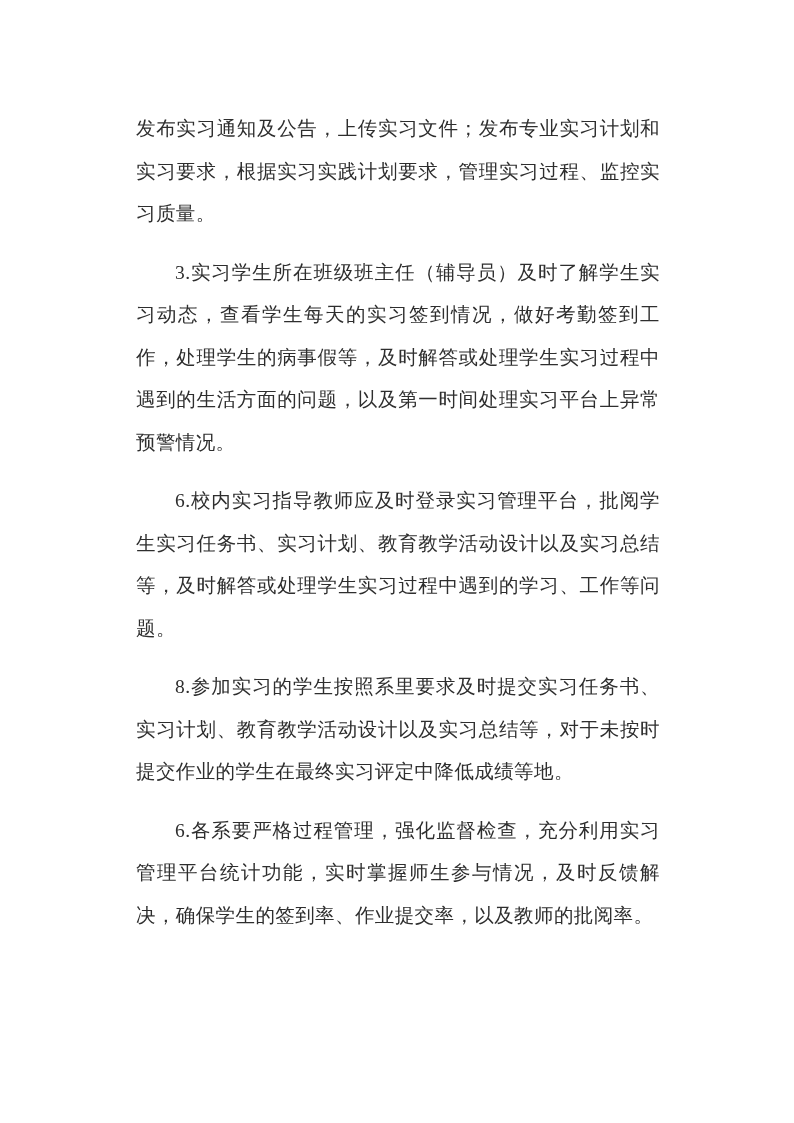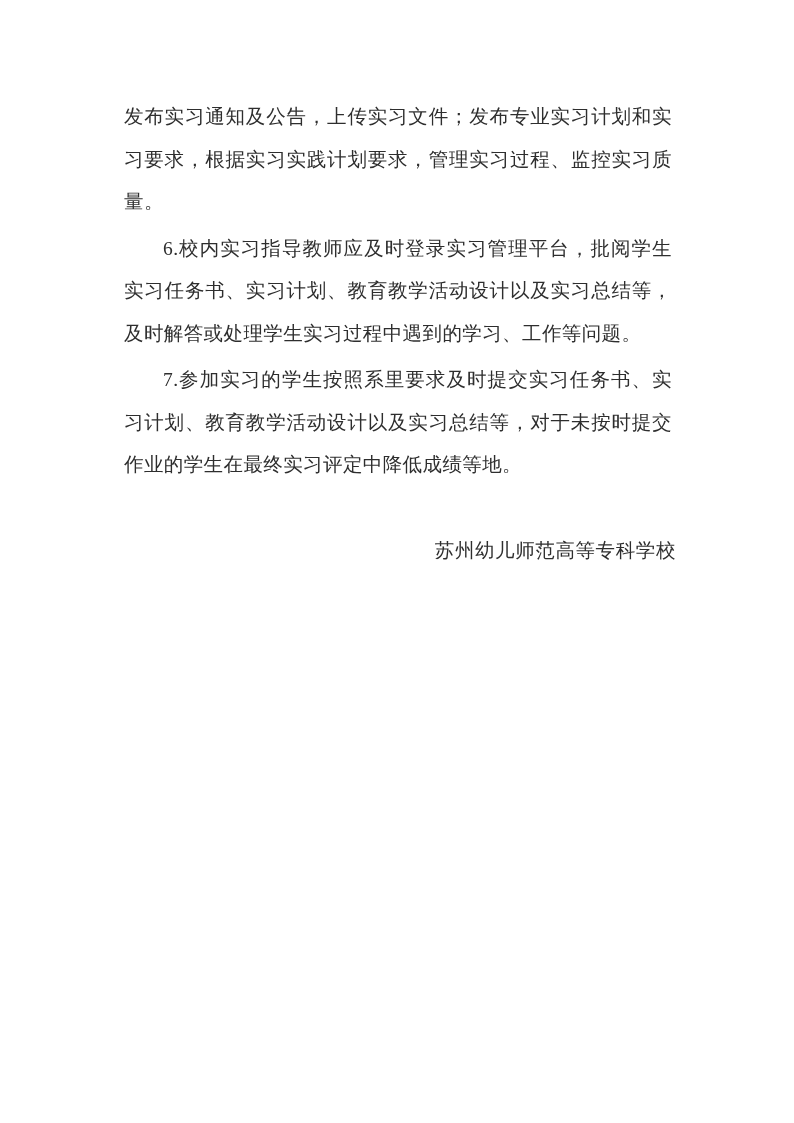--- a/index.html
+++ b/index.html
@@ -21,21 +21,21 @@
     top: 92px;
     width: 556px;
     font-size: 19.5px;
     line-height: 42.5px;
     color: #2e2e2e;
     text-align: justify;
     text-justify: inter-ideograph;
     letter-spacing: 0.4px;
   }
   .doc-body p {
-    margin: 4px;
+    margin: 16px;
     padding: 0;
   }
   p.para-indent {
     text-indent: 2em;
   }
   p.para-cont {
     text-indent: 0;
   }
   .signature {
     margin-top: 43px;
@@ -45,20 +45,21 @@
   .signature .sig-line {
     display: block;
   }
 </style>
 </head>
 <body>
 
 <div class="page">
   <div class="doc-body">
     <p class="para-cont">发布实习通知及公告，上传实习文件；发布专业实习计划和实习要求，根据实习实践计划要求，管理实习过程、监控实习质量。</p>
+    <p class="para-indent">3.实习学生所在班级班主任（辅导员）及时了解学生实习动态，查看学生每天的实习签到情况，做好考勤签到工作，处理学生的病事假等，及时解答或处理学生实习过程中遇到的生活方面的问题，以及第一时间处理实习平台上异常预警情况。</p>
     <p class="para-indent">6.校内实习指导教师应及时登录实习管理平台，批阅学生实习任务书、实习计划、教育教学活动设计以及实习总结等，及时解答或处理学生实习过程中遇到的学习、工作等问题。</p>
-    <p class="para-indent">7.参加实习的学生按照系里要求及时提交实习任务书、实习计划、教育教学活动设计以及实习总结等，对于未按时提交作业的学生在最终实习评定中降低成绩等地。</p>
+    <p class="para-indent">8.参加实习的学生按照系里要求及时提交实习任务书、实习计划、教育教学活动设计以及实习总结等，对于未按时提交作业的学生在最终实习评定中降低成绩等地。</p>
+    <p class="para-indent">6.各系要严格过程管理，强化监督检查，充分利用实习管理平台统计功能，实时掌握师生参与情况，及时反馈解决，确保学生的签到率、作业提交率，以及教师的批阅率。</p>
 
     <div class="signature">
-      <span class="sig-line">苏州幼儿师范高等专科学校</span>
     </div>
   </div>
 </div>
 
 </body></html>

